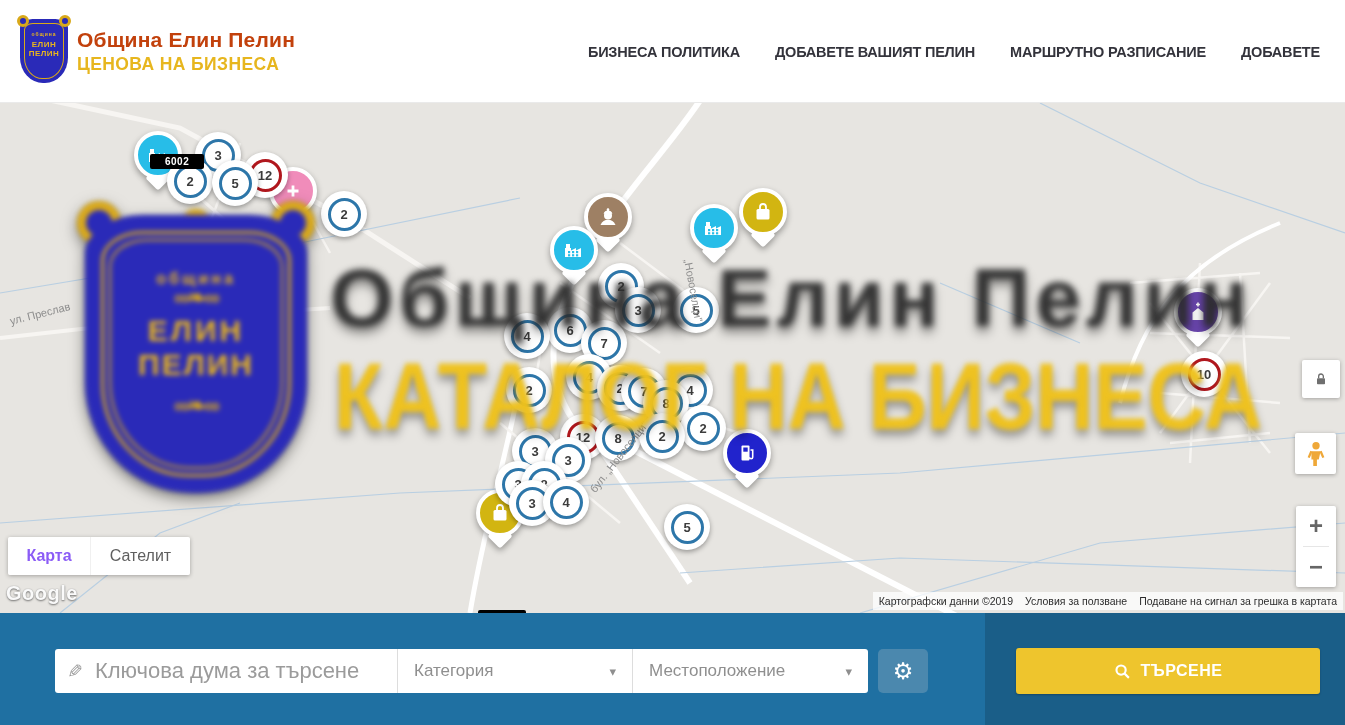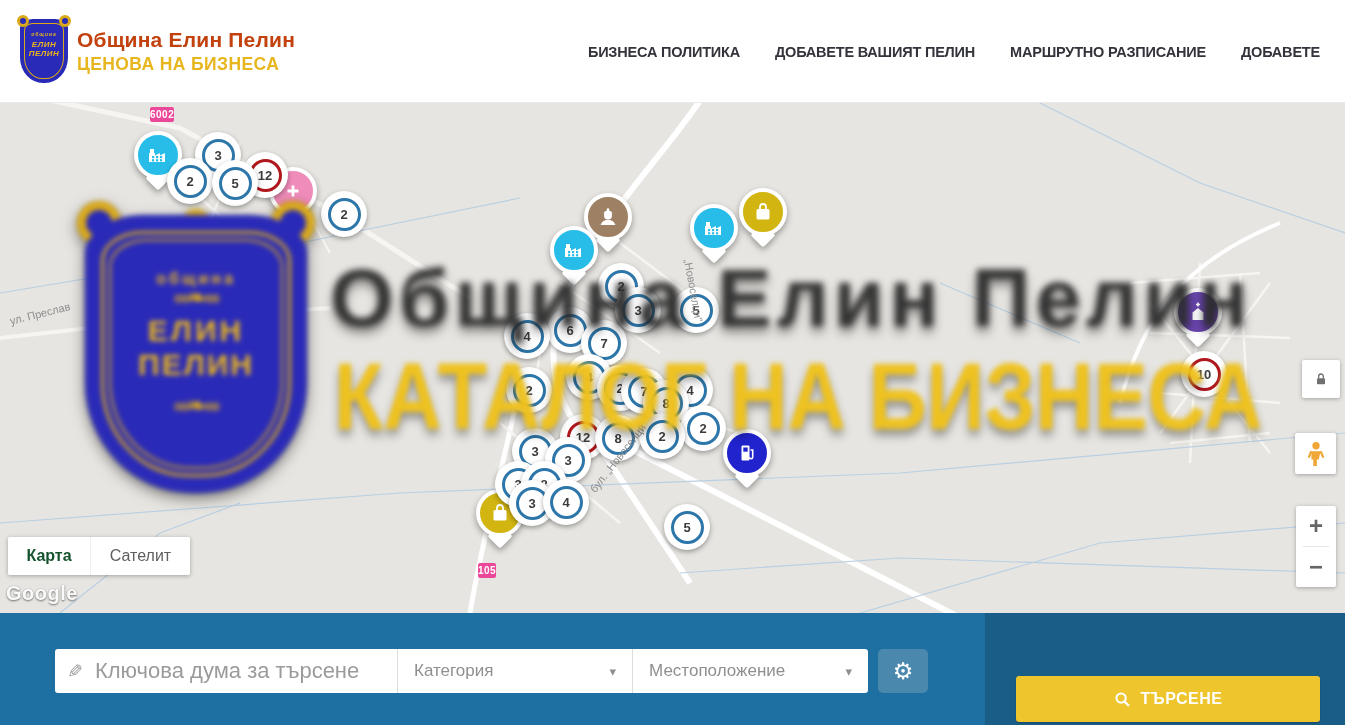--- a/index.html
+++ b/index.html
@@ -1,21 +1,21 @@
 <!DOCTYPE html>
 <html><head>
 <meta charset="utf-8">
 <style>
   * { margin:0; padding:0; box-sizing:border-box; }
   html,body { width:1345px; height:725px; overflow:hidden; font-family:"Liberation Sans",sans-serif; background:#fff; }
 
   
   .header { position:absolute; left:0; top:0; width:1345px; height:103px; background:#fff; border-bottom:1px solid #eaeaea; z-index:20; }
   .brand { position:absolute; left:20px; top:19px; display:flex; align-items:center; }
-  .crest { position:relative; background:#2a2ab8; border-radius:26% 26% 48% 48% / 14% 14% 40% 40%;font-style:italic; }
+  .crest { position:relative; background:#2a2ab8; border-radius:26% 26% 48% 48% / 14% 14% 40% 40%; }
   .crest .frame { position:absolute; border:2px solid #d9a91a; border-radius:22% 22% 46% 46% / 12% 12% 38% 38%; }
   .crest .curl { position:absolute; border:3px solid #d9a91a; border-radius:50%; background:#2a2ab8; }
   .crest-sm { width:48px; height:64px; }
   .crest-sm .frame { inset:4px; border-width:1.5px; }
   .crest-sm .curl { width:12px; height:12px; top:-4px; }
   .crest-sm .curl.l { left:-3px; } .crest-sm .curl.r { right:-3px; }
   .crest-txt { position:relative; width:100%; text-align:center; color:#e9b61d; font-weight:bold; }
   .crest-sm .t1 { font-size:5px; margin-top:12px; letter-spacing:1px;}
   .crest-sm .t2 { font-size:8px; letter-spacing:.5px; margin-top:3px;}
   .crest-sm .t3 { font-size:8px; letter-spacing:.5px;}
@@ -32,21 +32,21 @@
 
   .pin { position:absolute; width:48px; height:48px; filter:drop-shadow(0 3px 3px rgba(0,0,0,.35)); }
   .pin .tail { position:absolute; left:50%; top:38px; width:18px; height:18px; margin-left:-9px; background:#fff; transform:rotate(45deg); border-radius:3px; }
   .pin .disc { position:absolute; inset:0; border-radius:50%; border:4px solid #fff; display:flex; align-items:center; justify-content:center; }
   .pin svg { width:24px; height:24px; }
 
   .cluster { position:absolute; width:46px; height:46px; background:#fff; border-radius:50%; box-shadow:0 2px 5px rgba(0,0,0,.35); display:flex; align-items:center; justify-content:center; }
   .cluster .ring { width:33px; height:33px; border-radius:50%; border:3px solid #2d76a9; display:flex; align-items:center; justify-content:center; font-size:13px; font-weight:bold; color:#3c3c3c; background:#fff; }
   .cluster.red .ring { border-color:#b0171d; }
 
-  .road-badge { position:absolute; background:#ec4899; color:#fff; font-size:10px; font-weight:bold; padding:2px 0; border-radius:2px; z-index:1; letter-spacing:.5px; }
+  .road-badge { position:absolute; background:#000000; color:#fff; font-size:10px; font-weight:bold; padding:2px 15px; border-radius:2px; z-index:1; letter-spacing:.5px;margin-top:47px; }
   .street-label { position:absolute; color:#8d8d8d; font-size:11px; z-index:1; white-space:nowrap; }
 
   
   .wm-crest { position:absolute; left:85px; top:112px; width:222px; height:278px; z-index:4; filter:blur(2.5px) drop-shadow(0 5px 7px rgba(0,0,0,.5)); }
   .wm-crest .crest-bg { position:absolute; inset:0; background:#2a2ab8; border-radius:26% 26% 48% 48% / 14% 14% 40% 40%; }
   .wm-crest .frame { position:absolute; inset:16px; border:3px solid #d9a91a; border-radius:22% 22% 46% 46% / 12% 12% 38% 38%; }
   .wm-crest .frame2 { position:absolute; inset:24px; border:2px solid #d9a91a; border-radius:22% 22% 46% 46% / 12% 12% 38% 38%; }
   .wm-crest .curl { position:absolute; width:44px; height:44px; border:9px solid #d9a91a; background:#2a2ab8; border-radius:50%; top:-14px; }
   .wm-crest .curl.l { left:-8px; } .wm-crest .curl.r { right:-8px; }
   .wm-crest .curl.m { width:30px; height:30px; border-width:7px; top:-6px; left:96px; }
@@ -60,42 +60,42 @@
 
   
   .ctl { position:absolute; background:#fff; box-shadow:0 1px 4px rgba(0,0,0,.3); border-radius:2px; z-index:6; display:flex; align-items:center; justify-content:center; cursor:pointer; }
   .ctl-lock { left:1302px; top:257px; width:38px; height:38px; }
   .ctl-pegman { left:1295px; top:330px; width:41px; height:41px; }
   .ctl-zoom { left:1296px; top:403px; width:40px; height:81px; flex-direction:column; }
   .zoom-btn { width:40px; height:40px; display:flex; align-items:center; justify-content:center; font-size:24px; color:#666; font-weight:bold; cursor:pointer; }
   .zoom-div { width:26px; height:1px; background:#e6e6e6; }
   .map-type { position:absolute; left:8px; top:434px; z-index:6; display:flex; box-shadow:0 1px 4px rgba(0,0,0,.3); border-radius:2px; overflow:hidden; }
   .mt-btn { background:#fff; height:38px; display:flex; align-items:center; justify-content:center; font-size:16px; cursor:pointer; }
-  .mt-map { width:82px; font-weight:bold; color:#14532d; }
+  .mt-map { width:82px; font-weight:bold; color:#8b5cf6; }
   .mt-sat { width:100px; color:#5f5f5f; border-left:1px solid #f0f0f0; }
   .google-logo { position:absolute; left:6px; top:479px; z-index:6; font-size:20px; font-weight:bold; color:rgba(255,255,255,.95); letter-spacing:.5px; text-shadow:0 0 1px #9a9a9a,0 1px 2px rgba(80,80,80,.8); }
   .attribution { position:absolute; right:2px; top:489px; z-index:6; display:flex; }
   .attribution span { background:rgba(255,255,255,.75); color:#2c2c2c; font-size:10.5px; padding:3px 6px; }
   .attribution span.lnk { cursor:pointer; }
 
   
   .searchbar { position:absolute; left:0; top:613px; width:1345px; height:112px; background:#1f70a2; z-index:20; }
   .searchbar .dark { position:absolute; right:0; top:0; width:360px; height:112px; background:#1a5e88; }
   .sgroup { position:absolute; left:55px; top:36px; width:813px; height:44px; background:#fff; border-radius:3px; display:flex; align-items:stretch; }
   .sg-kw { width:302px; display:flex; align-items:center; padding:0 12px; }
   .sg-kw .pencil { color:#9a9a9a; font-size:19px; margin-right:12px; transform:scaleX(-1); }
   .sg-kw input { border:0; outline:0; flex:1; font-size:22px; color:#555; font-family:"Liberation Sans",sans-serif; }
   .sg-kw input::placeholder { color:#9b9b9b; }
   .sg-sel { display:flex; align-items:center; justify-content:space-between; padding:0 16px; border-left:1px solid #ddd; cursor:pointer; }
   .sg-cat { width:255px;margin-left:40px; } .sg-loc { width:256px; }
   .sg-sel .lbl { font-size:17px; color:#8f8f8f; }
   .sg-sel .caret { color:#8f8f8f; font-size:13px; }
   .gear-btn { position:absolute; left:878px; top:36px; width:50px; height:44px; background:#4b88ae; border-radius:5px; display:flex; align-items:center; justify-content:center; cursor:pointer; }
   .gear-btn .g { color:#fff; font-size:23px; line-height:1; }
-  .search-btn { position:absolute; left:1016px; top:35px; width:304px; height:46px; background:#eec52d; border:0; border-radius:3px; display:flex; align-items:center; justify-content:center; gap:10px; cursor:pointer; box-shadow:0 1px 2px rgba(0,0,0,.25);margin-top:28px; }
+  .search-btn { position:absolute; left:1016px; top:35px; width:304px; height:46px; background:#eec52d; border:0; border-radius:3px; display:flex; align-items:center; justify-content:center; gap:10px; cursor:pointer; box-shadow:0 1px 2px rgba(0,0,0,.25); }
   .search-btn .txt { color:#fff; font-size:16px; font-weight:bold; letter-spacing:.5px; }
 </style>
 </head>
 <body>
 
 <div class="header">
   <div class="brand">
     <div class="crest crest-sm">
       <div class="curl l"></div>
       <div class="curl r"></div>
@@ -388,20 +388,25 @@
     <div class="zoom-btn">−</div>
   </div>
 
   <div class="map-type">
     <div class="mt-btn mt-map">Карта</div>
     <div class="mt-btn mt-sat">Сателит</div>
   </div>
 
   <div class="google-logo">Google</div>
 
+  <div class="attribution">
+    <span>Картографски данни ©2019</span>
+    <span class="lnk">Условия за ползване</span>
+    <span class="lnk">Подаване на сигнал за грешка в картата</span>
+  </div>
 </div>
 
 <div class="searchbar">
   <div class="dark"></div>
 
   <div class="sgroup">
     <div class="sg-kw">
       <span class="pencil">✎</span>
       <input type="text" placeholder="Ключова дума за търсене" style="">
     </div>

